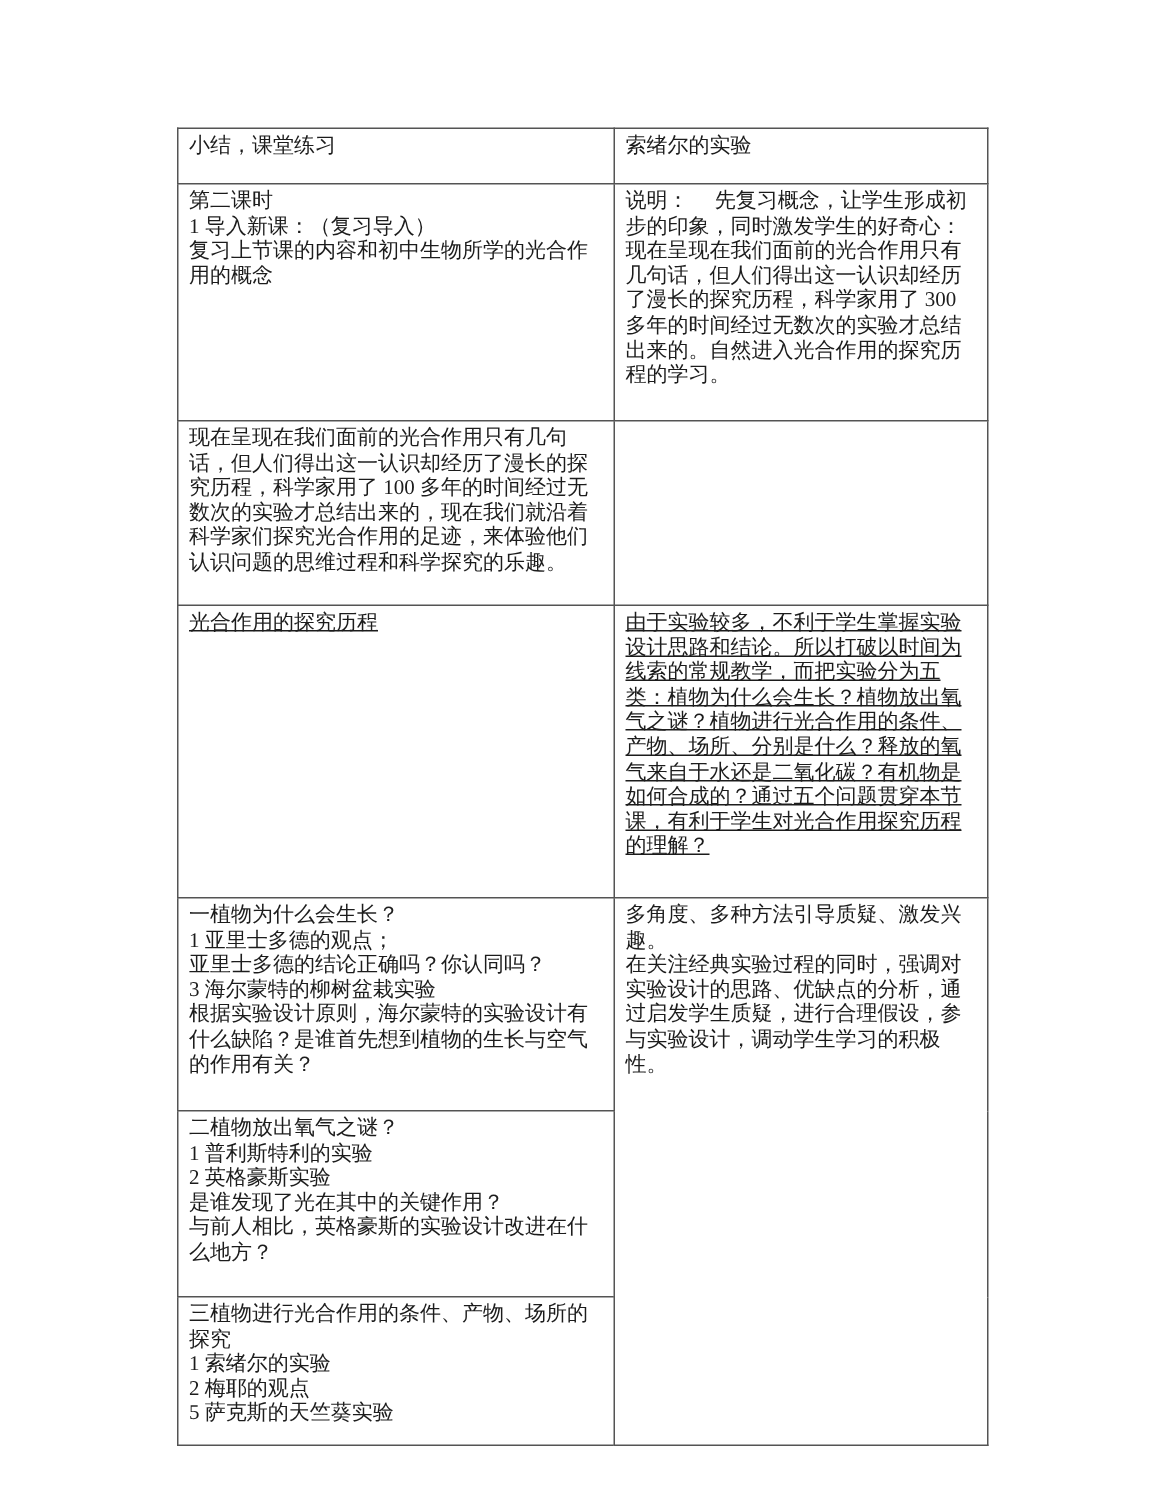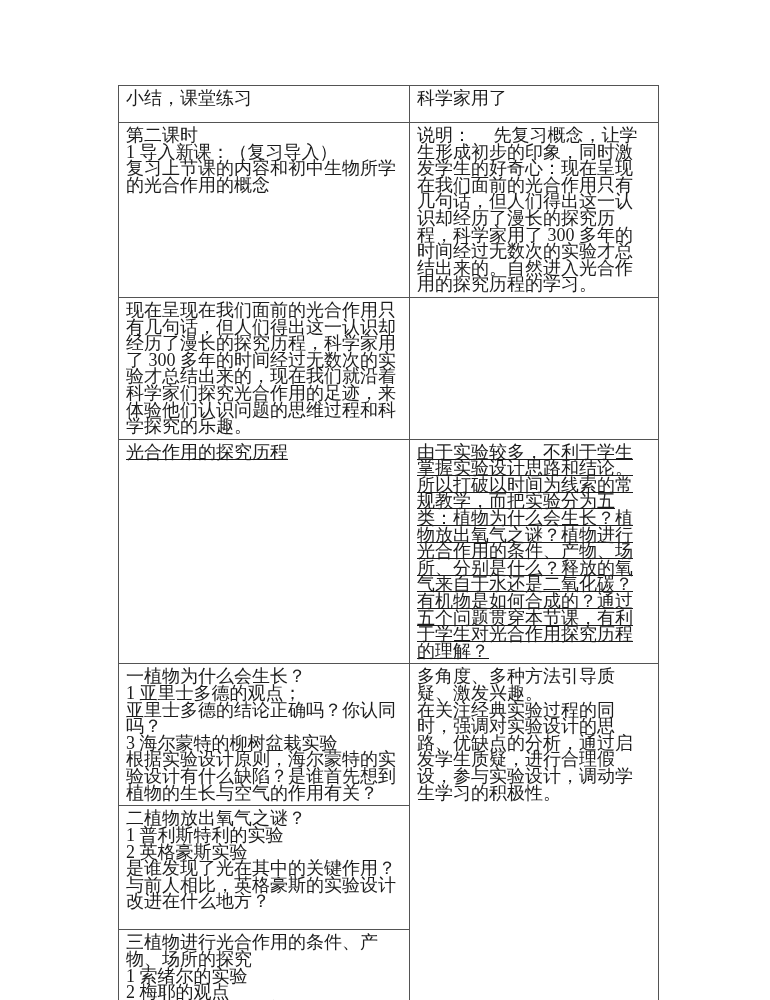--- a/index.html
+++ b/index.html
@@ -23,21 +23,21 @@
   }
   table.doc-table {
     border-collapse: collapse;
     table-layout: fixed;
     width: 540px;
   }
   table.doc-table td {
     border: 1px solid #545454;
     vertical-align: top;
     padding: 4px 8px 4px 7px;
-    font-size: 18px;
+    font-size: 14px;
     line-height: 16.6px;
     white-space: pre-line;
     overflow: hidden;
     word-break: break-all;
   }
   col.c-left  { width: 291px; }
   col.c-right { width: 249px; }
   tr.r1 td { height: 28px; }
   tr.r2 td { height: 149px; }
   tr.r3 td { height: 114px; }
@@ -52,30 +52,30 @@
 <div id="page">
   <div id="table-wrap">
     <table class="doc-table">
       <colgroup>
         <col class="c-left">
         <col class="c-right">
       </colgroup>
       <tbody>
         <tr class="r1">
           <td class="left-cell">小结，课堂练习</td>
-          <td class="right-cell">科学家用了</td>
+          <td class="right-cell">索绪尔的实验</td>
         </tr>
         <tr class="r2">
           <td class="left-cell">第二课时
 1 导入新课：（复习导入）
 复习上节课的内容和初中生物所学的光合作用的概念</td>
           <td class="right-cell">说明：　 先复习概念，让学生形成初步的印象，同时激发学生的好奇心：现在呈现在我们面前的光合作用只有几句话，但人们得出这一认识却经历了漫长的探究历程，科学家用了 300 多年的时间经过无数次的实验才总结出来的。自然进入光合作用的探究历程的学习。</td>
         </tr>
         <tr class="r3">
-          <td class="left-cell">现在呈现在我们面前的光合作用只有几句话，但人们得出这一认识却经历了漫长的探究历程，科学家用了 300 多年的时间经过无数次的实验才总结出来的，现在我们就沿着科学家们探究光合作用的足迹，来体验他们认识问题的思维过程和科学探究的乐趣。</td>
+          <td class="left-cell">现在呈现在我们面前的光合作用只有几句话，但人们得出这一认识却经历了漫长的探究历程，科学家用了 100 多年的时间经过无数次的实验才总结出来的，现在我们就沿着科学家们探究光合作用的足迹，来体验他们认识问题的思维过程和科学探究的乐趣。</td>
           <td class="right-cell"></td>
         </tr>
         <tr class="r4">
           <td class="left-cell">光合作用的探究历程</td>
           <td class="right-cell">由于实验较多，不利于学生掌握实验设计思路和结论。所以打破以时间为线索的常规教学，而把实验分为五类：植物为什么会生长？植物放出氧气之谜？植物进行光合作用的条件、产物、场所、分别是什么？释放的氧气来自于水还是二氧化碳？有机物是如何合成的？通过五个问题贯穿本节课，有利于学生对光合作用探究历程的理解？</td>
         </tr>
         <tr class="r5">
           <td class="left-cell">一植物为什么会生长？
 1 亚里士多德的观点；
 亚里士多德的结论正确吗？你认同吗？

